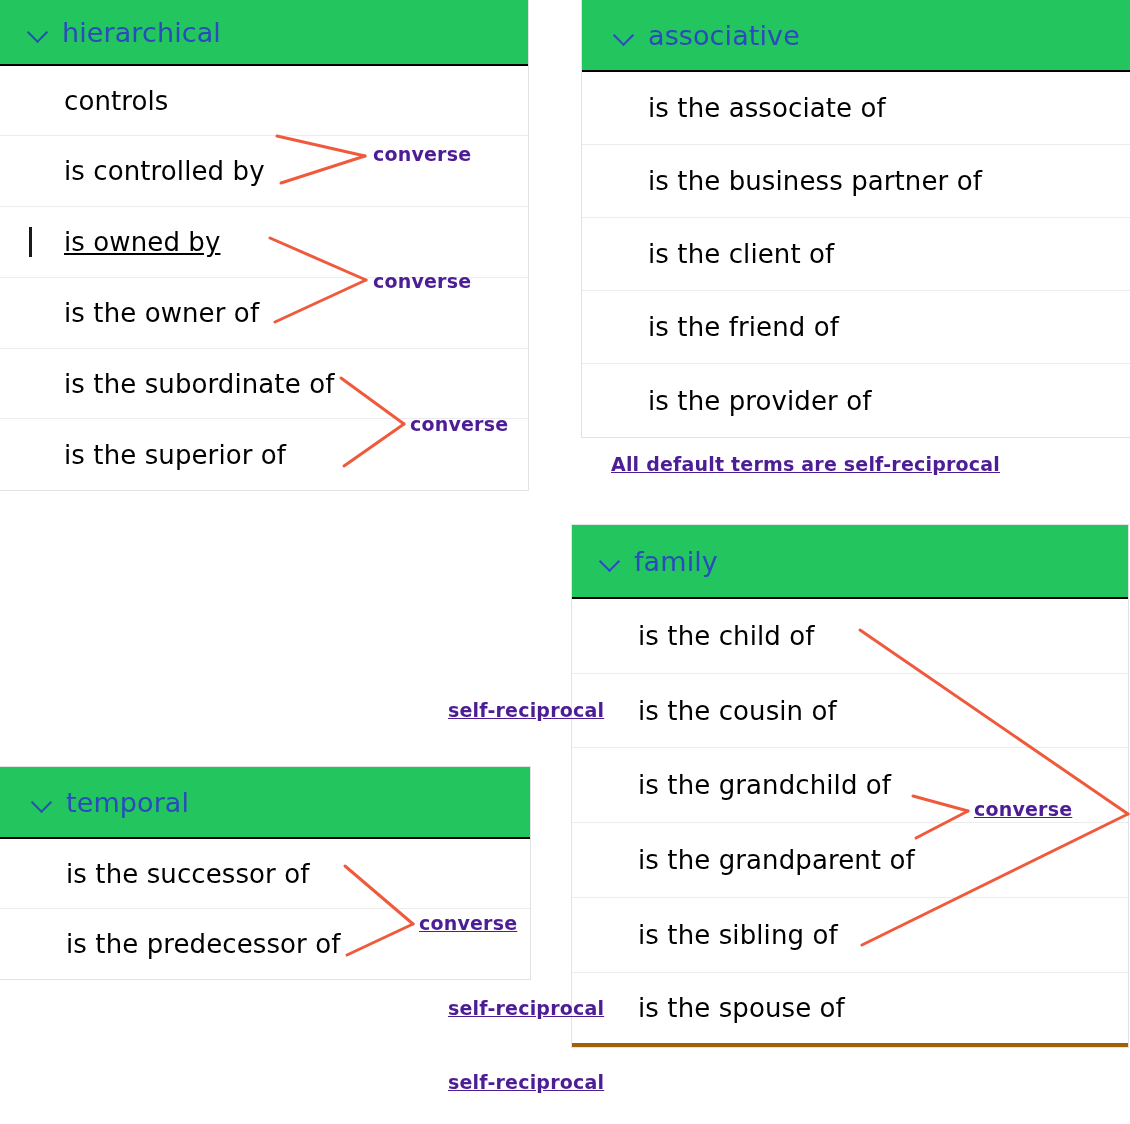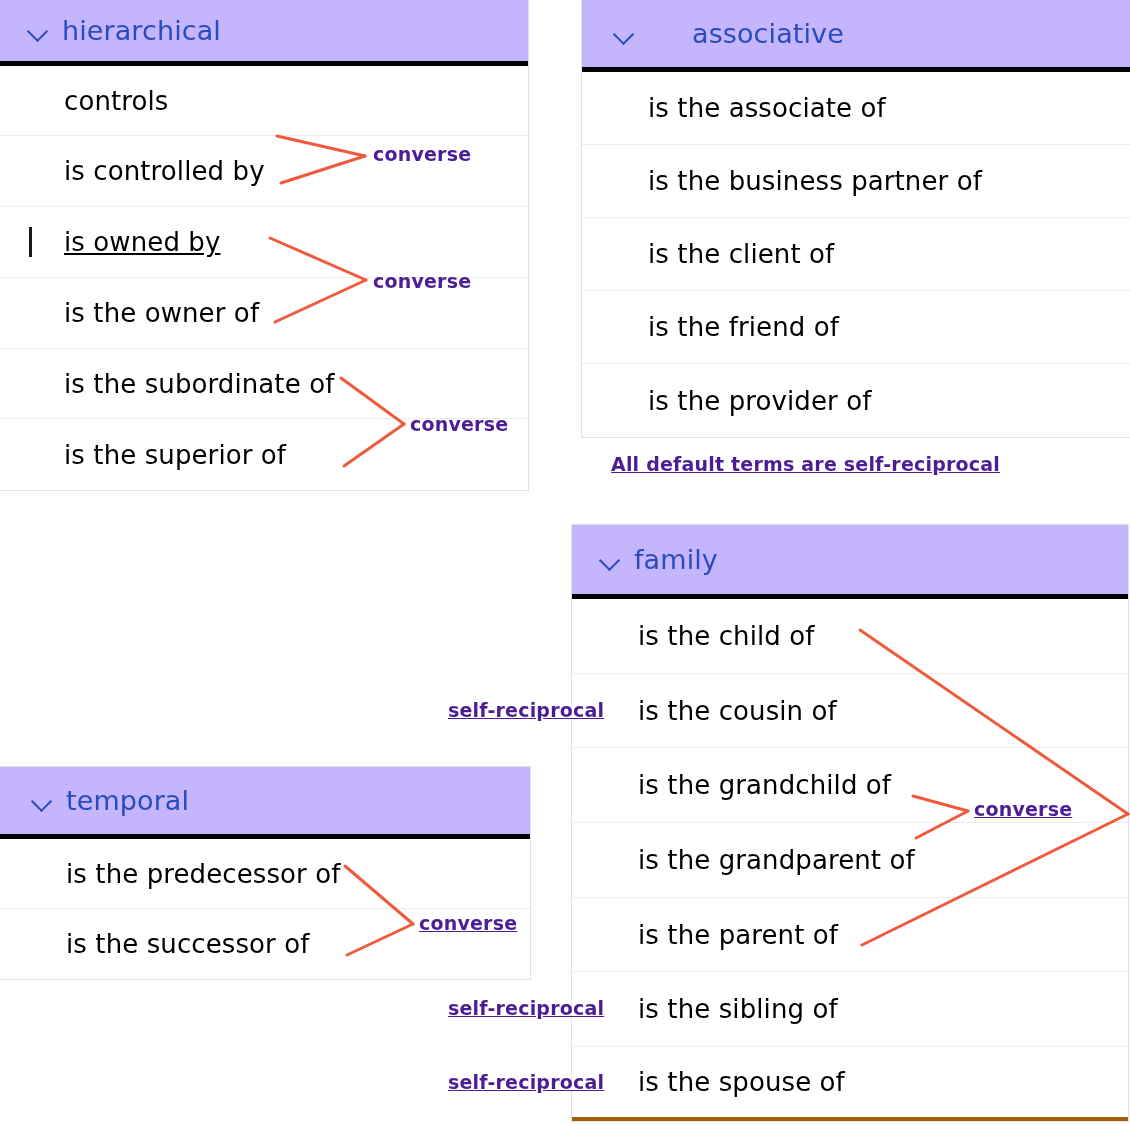--- a/index.html
+++ b/index.html
@@ -24,22 +24,22 @@
   
   .panel {
     position: absolute;
     box-sizing: border-box;
     background: #ffffff;
     border: 1px solid #e3e3e3;
   }
   .panel-header {
     display: flex;
     align-items: center;
-    background: #c4b5fd;
-    border-bottom: 5px solid #000000;
+    background: #22c55e;
+    border-bottom: 2px solid #000000;
     box-sizing: border-box;
     height: 66px;
     padding-left: 24px;
   }
   .panel-header .chev {
     width: 28px;
     height: 28px;
     flex: 0 0 28px;
     position: relative;
     margin-right: 10px;
@@ -134,21 +134,21 @@
     </div>
     <div class="row" style="height:70px;">
       <span class="row-label">is the subordinate of</span>
     </div>
     <div class="row" style="height:71px;">
       <span class="row-label">is the superior of</span>
     </div>
   </div>
 
   <div class="panel" style="left:581px; top:-1px; width:550px;">
-    <div class="panel-header" style="height:72px; padding-left:28px;gap:44px;">
+    <div class="panel-header" style="height:72px; padding-left:28px;">
       <span class="chev"></span>
       <span class="panel-title">associative</span>
     </div>
     <div class="row" style="height:73px; padding-left:66px;">
       <span class="row-label">is the associate of</span>
     </div>
     <div class="row" style="height:73px; padding-left:66px;">
       <span class="row-label">is the business partner of</span>
     </div>
     <div class="row" style="height:73px; padding-left:66px;">
@@ -172,41 +172,38 @@
     </div>
     <div class="row" style="height:74px; padding-left:66px;">
       <span class="row-label">is the cousin of</span>
     </div>
     <div class="row" style="height:75px; padding-left:66px;">
       <span class="row-label">is the grandchild of</span>
     </div>
     <div class="row" style="height:75px; padding-left:66px;">
       <span class="row-label">is the grandparent of</span>
     </div>
-    <div class="row" style="height:74px; padding-left:66px;">
-      <span class="row-label">is the parent of</span>
-    </div>
     <div class="row" style="height:75px; padding-left:66px;">
       <span class="row-label">is the sibling of</span>
     </div>
     <div class="row" style="height:74px; padding-left:66px; border-bottom:4px solid #a16207;">
       <span class="row-label">is the spouse of</span>
     </div>
   </div>
 
   <div class="panel" style="left:-1px; top:766px; width:532px;">
     <div class="panel-header" style="height:72px; padding-left:28px;">
       <span class="chev"></span>
       <span class="panel-title">temporal</span>
     </div>
     <div class="row" style="height:70px; padding-left:66px;">
+      <span class="row-label">is the successor of</span>
+    </div>
+    <div class="row" style="height:70px; padding-left:66px;">
       <span class="row-label">is the predecessor of</span>
-    </div>
-    <div class="row" style="height:70px; padding-left:66px;">
-      <span class="row-label">is the successor of</span>
     </div>
   </div>
 
   <svg class="overlay" viewBox="0 0 1130 1124" xmlns="http://www.w3.org/2000/svg">
     <g stroke="#f05a3c" stroke-width="3" fill="none" stroke-linecap="round">
 
       <path d="M 277 136 L 365 156"></path>
       <path d="M 365 156 L 281 183"></path>
 
       <path d="M 270 238 L 366 280"></path>

